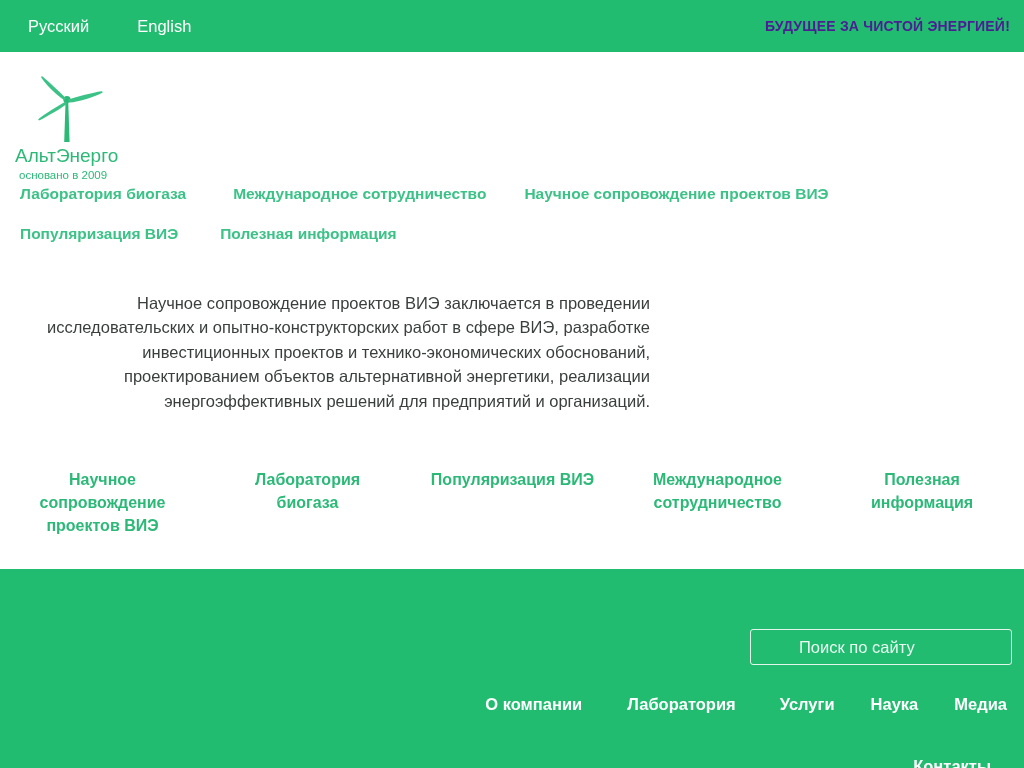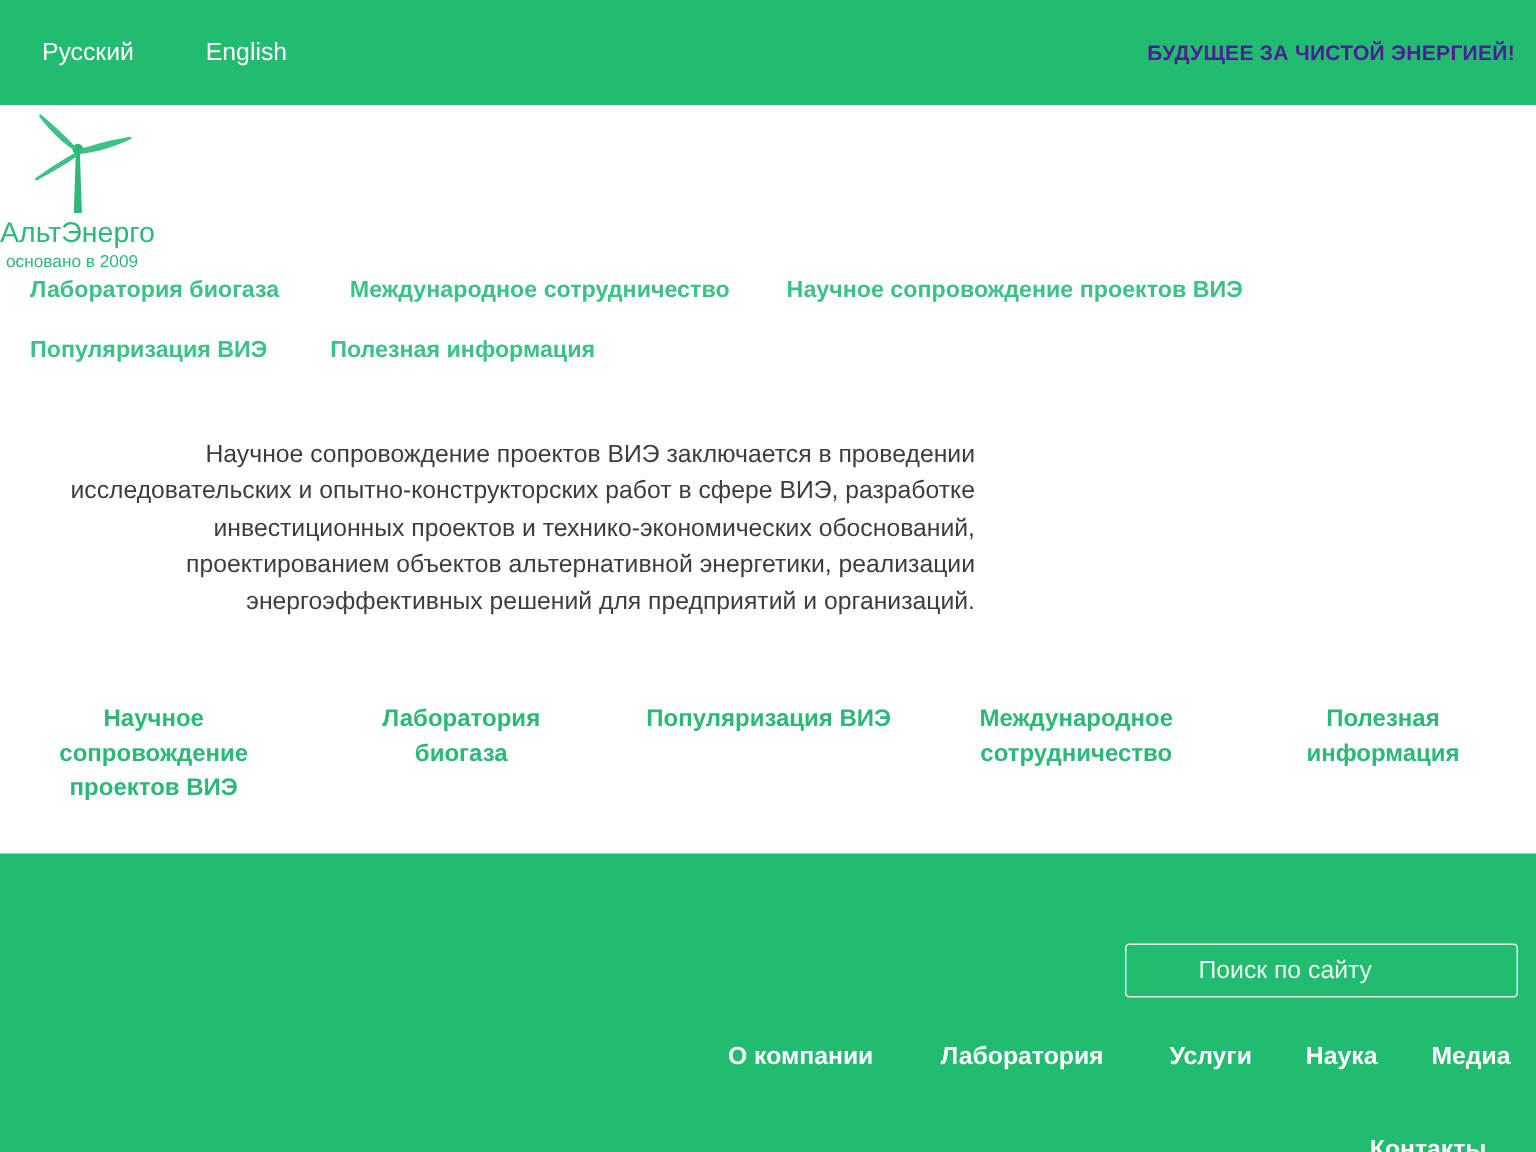--- a/index.html
+++ b/index.html
@@ -20,21 +20,21 @@
     width: 1024px;
     height: 768px;
   }
 
   
   .topbar {
     position: absolute;
     left: 0;
     top: 0;
     width: 1024px;
-    height: 70px;
+    height: 52px;
     background: #22bc70;
     display: flex;
     align-items: center;
     box-sizing: border-box;
     padding: 0 14px 0 28px;
   }
   .lang-links {
     display: flex;
     align-items: center;
     gap: 48px;
@@ -57,20 +57,21 @@
     line-height: 1;
     text-align: center;
   }
 
   
   .logo-block {
     position: absolute;
     left: 0px;
     top: 72px;
     width: 180px;
+    padding-left: 15px;
   }
   .logo-mark {
     width: 96px;
     height: 76px;
     display: block;
     margin-left: 6px;
   }
   .logo-name {
     display: block;
     color: #2cb978;

